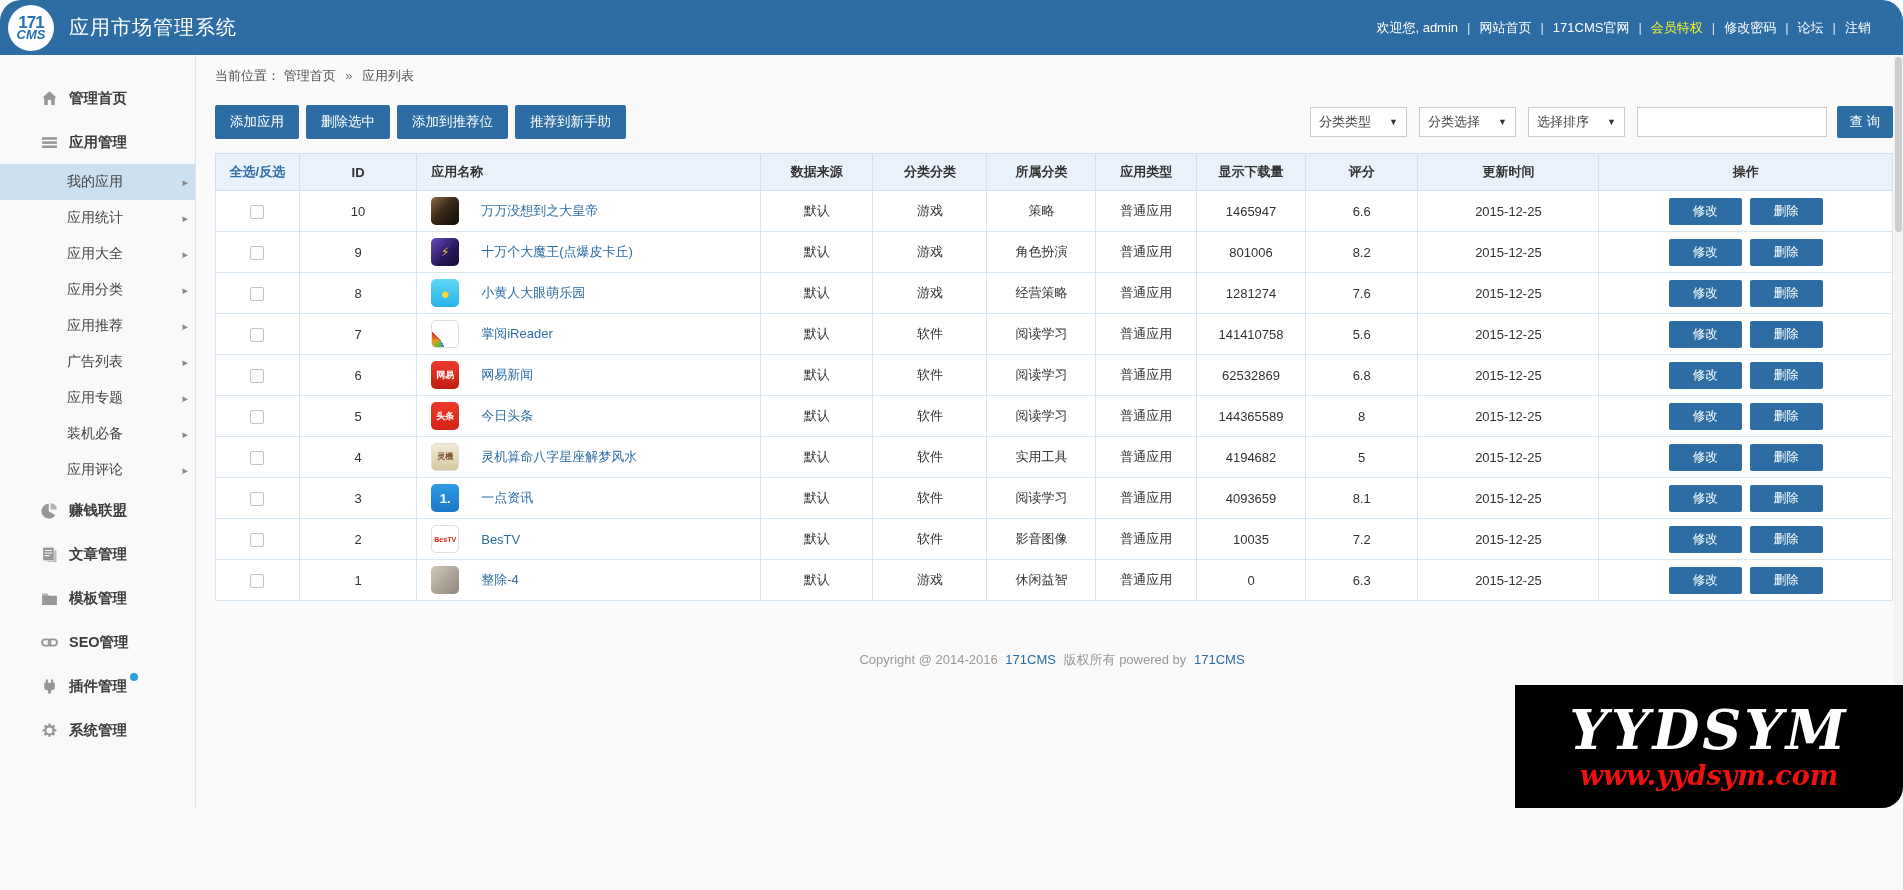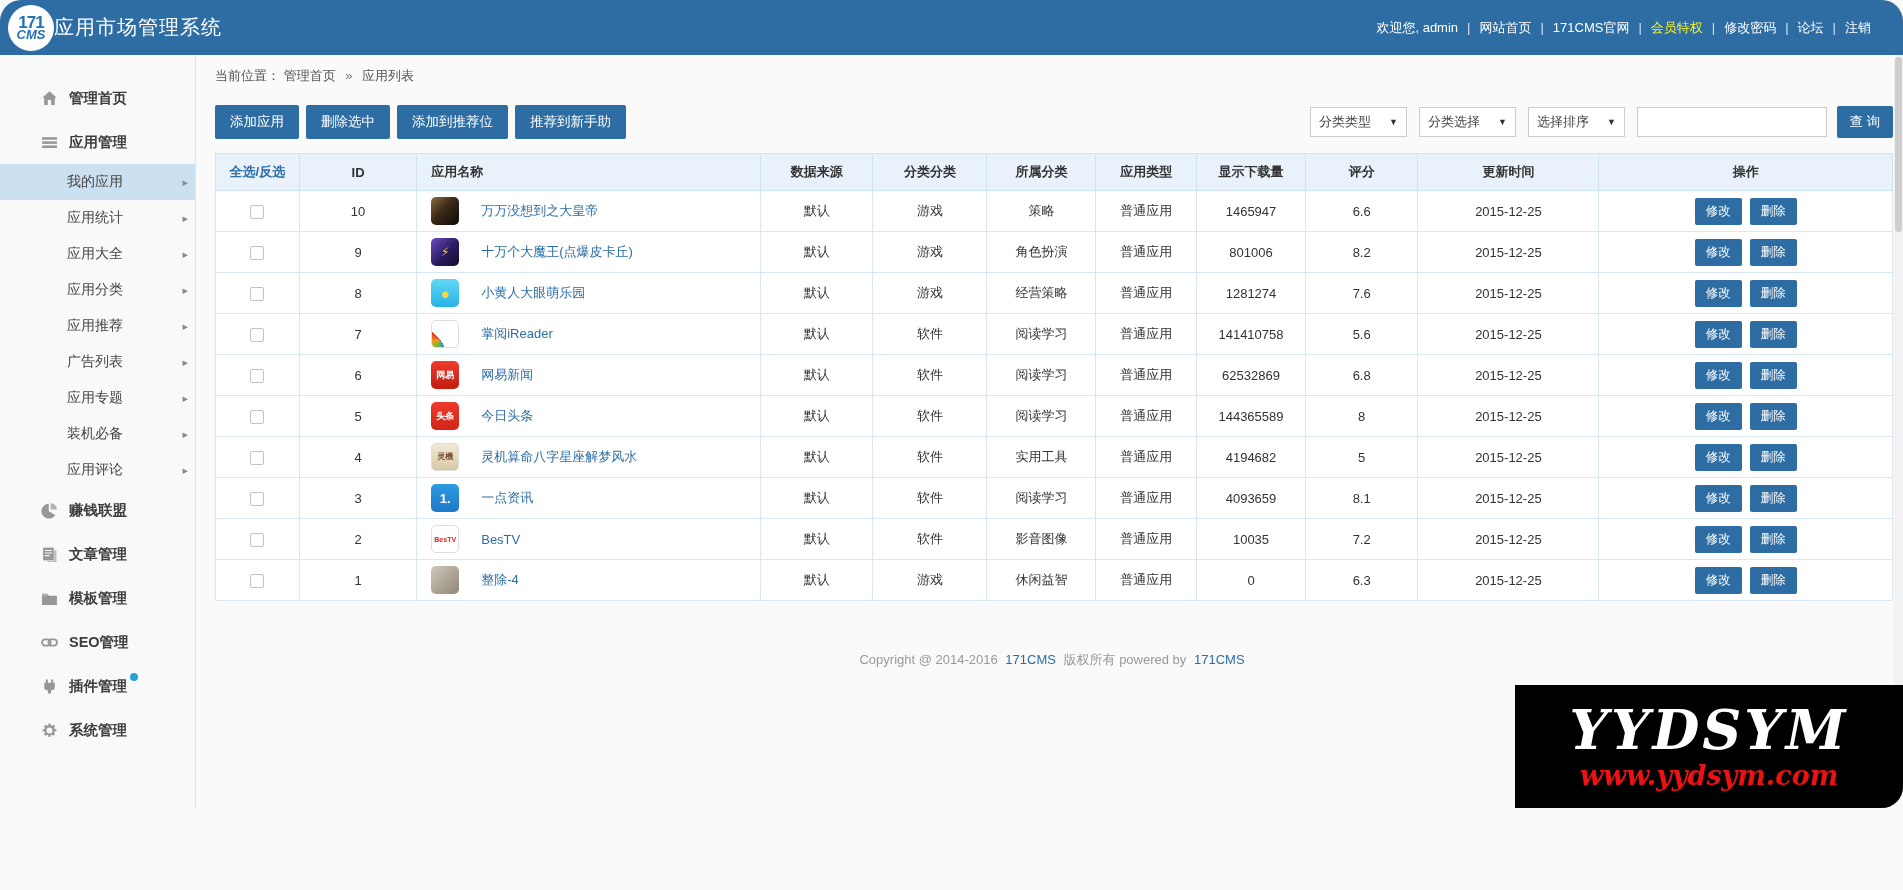--- a/index.html
+++ b/index.html
@@ -6,21 +6,21 @@
   html,body { width:1903px; height:890px; }
   body { font-family:"Liberation Sans","DejaVu Sans",sans-serif; background:#fafafa; }
   .screen { width:1903px; height:808px; position:relative; overflow:hidden; background:#fafafa;border-radius:21px; }
 
   
   .topbar { height:55px; background:#2d6da4; display:flex; align-items:center; position:relative; z-index:2; }
   .logo { width:46px; height:46px; border-radius:50%; background:#fff; margin-left:8px;
           display:flex; flex-direction:column; align-items:center; justify-content:center; flex:none; }
   .logo .l1 { color:#2471b8; font-weight:bold; font-size:17px; line-height:15px; letter-spacing:-1px; }
   .logo .l2 { color:#2471b8; font-weight:bold; font-size:13px; line-height:10px;font-style:italic; }
-  .app-title { color:#fff; font-size:20px; letter-spacing:1px; }
+  .app-title { color:#fff; font-size:20px; margin-left:15px; letter-spacing:1px; }
   .topnav { margin-left:auto; margin-right:32px; display:flex; align-items:center; color:#fff; font-size:13px; white-space:nowrap; }
   .topnav a { color:#fff; text-decoration:none; }
   .topnav a.hl { color:#f5f32b; }
   .topnav .sep { margin:0 9px; opacity:.8; }
 
   
   .main { display:flex; height:835px; }
   .sidebar { width:196px; flex:none; background:#f9f9f9; border-right:1px solid #d9e5f0; padding-top:21px; }
   .side-main { height:44px; display:flex; align-items:center; padding-left:40px; font-weight:bold;
                color:#3d3d3d; font-size:14.5px; cursor:pointer; position:relative; }
@@ -55,21 +55,21 @@
   table.apps th.name-h { text-align:left; padding-left:14px; }
   table.apps th a { color:#2d6da4; text-decoration:none; }
   table.apps td { height:41px; text-align:center; font-size:13px; color:#333; border:1px solid #d8e7f4;
                   overflow:hidden; white-space:nowrap; }
   td.name-cell { text-align:left; padding-left:14px; }
   .name-wrap { display:flex; align-items:center; gap:22px; }
   .app-icon { width:28px; height:28px; border-radius:5px; flex:none; display:flex; align-items:center;
               justify-content:center; font-weight:bold; overflow:hidden; line-height:1; }
   .app-icon.bordered { border:1px solid #ddd; }
   a.app-link { color:#2d6da4; text-decoration:none; font-size:13px; }
-  .btn-sm { background:#2d6da4; color:#fff; border:none; font-size:12.5px; padding:5px 11px;
+  .btn-sm { background:#2d6da4; color:#fff; border:none; font-size:12.5px; padding:5px 24px;
             border-radius:2px; margin:0 4px; cursor:pointer; font-family:inherit; }
   input.cb { appearance:none; -webkit-appearance:none; width:14px; height:14px; border:1px solid #c3c3c3;
              border-radius:2px; background:#fdfdfd; vertical-align:middle; cursor:pointer; }
 
   
   .footer { margin-top:50px; text-align:center; font-size:13px; color:#999; }
   .footer a { color:#2d6da4; text-decoration:none; margin:0 4px; }
 
   
   .watermark { position:absolute; right:0; bottom:0; width:388px; height:123px; background:#000; z-index:5;

